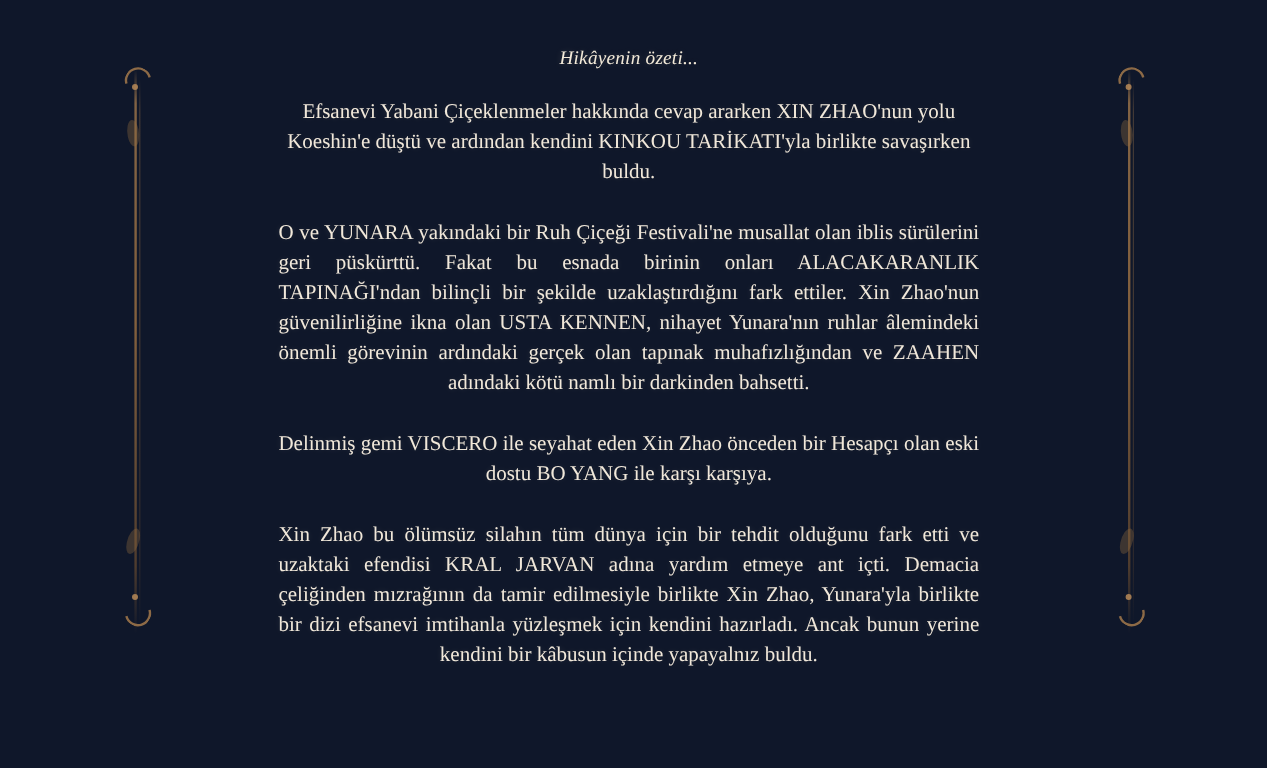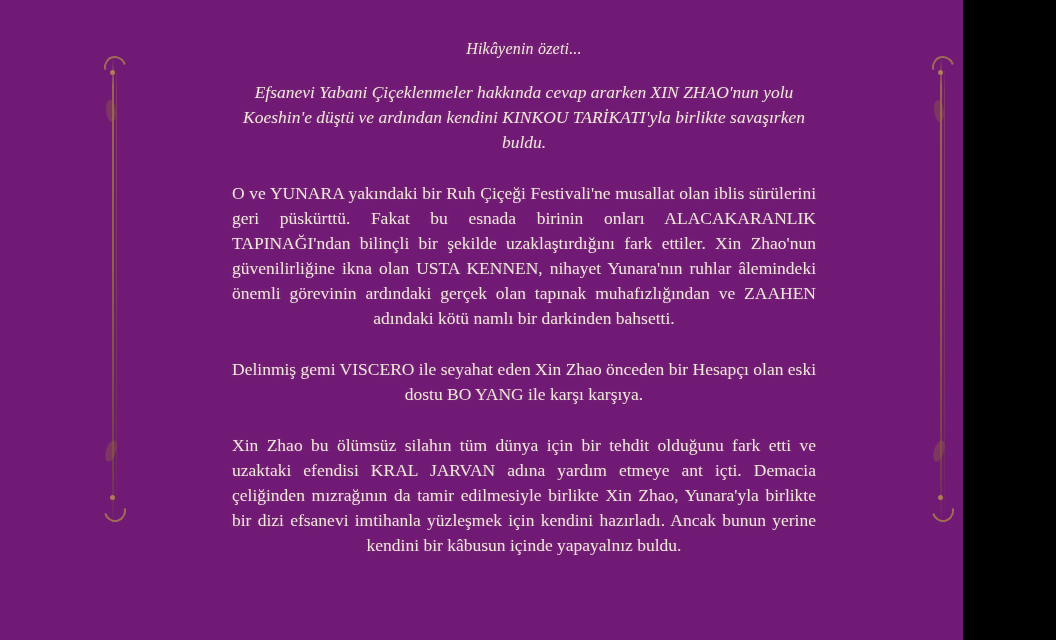--- a/index.html
+++ b/index.html
@@ -8,23 +8,23 @@
     background: #000000;
   }
   body {
     width: 1056px;
     height: 640px;
     overflow: hidden;
     font-family: "Liberation Serif", serif;
   }
   .screen {
     position: relative;
-    width: 963px;
+    width: 1056px;
     height: 640px;
-    background: #701a75;
+    background: #0f172a;
   }
 
   
   .rail {
     position: absolute;
     top: 40px;
     width: 26px;
     height: 500px;
     pointer-events: none;
   }
@@ -99,21 +99,21 @@
     letter-spacing: 0.2px;
     text-shadow: 0 0 6px rgba(255,230,190,0.18);
   }
   .para {
     font-size: 17.5px;
     line-height: 25px;
     color: #f1e8da;
     margin: 0 0 26px 0;
     text-shadow: 0 0 5px rgba(255,235,200,0.12);
   }
-  .para.center { text-align: center; font-style: italic; }
+  .para.center { text-align: center; }
   .para.justify { text-align: justify; text-align-last: center; }
   .para:last-child { margin-bottom: 0; }
 </style>
 </head>
 <body>
 
 <div class="screen">
 
   <div class="rail left">
     <div class="stem"></div>

